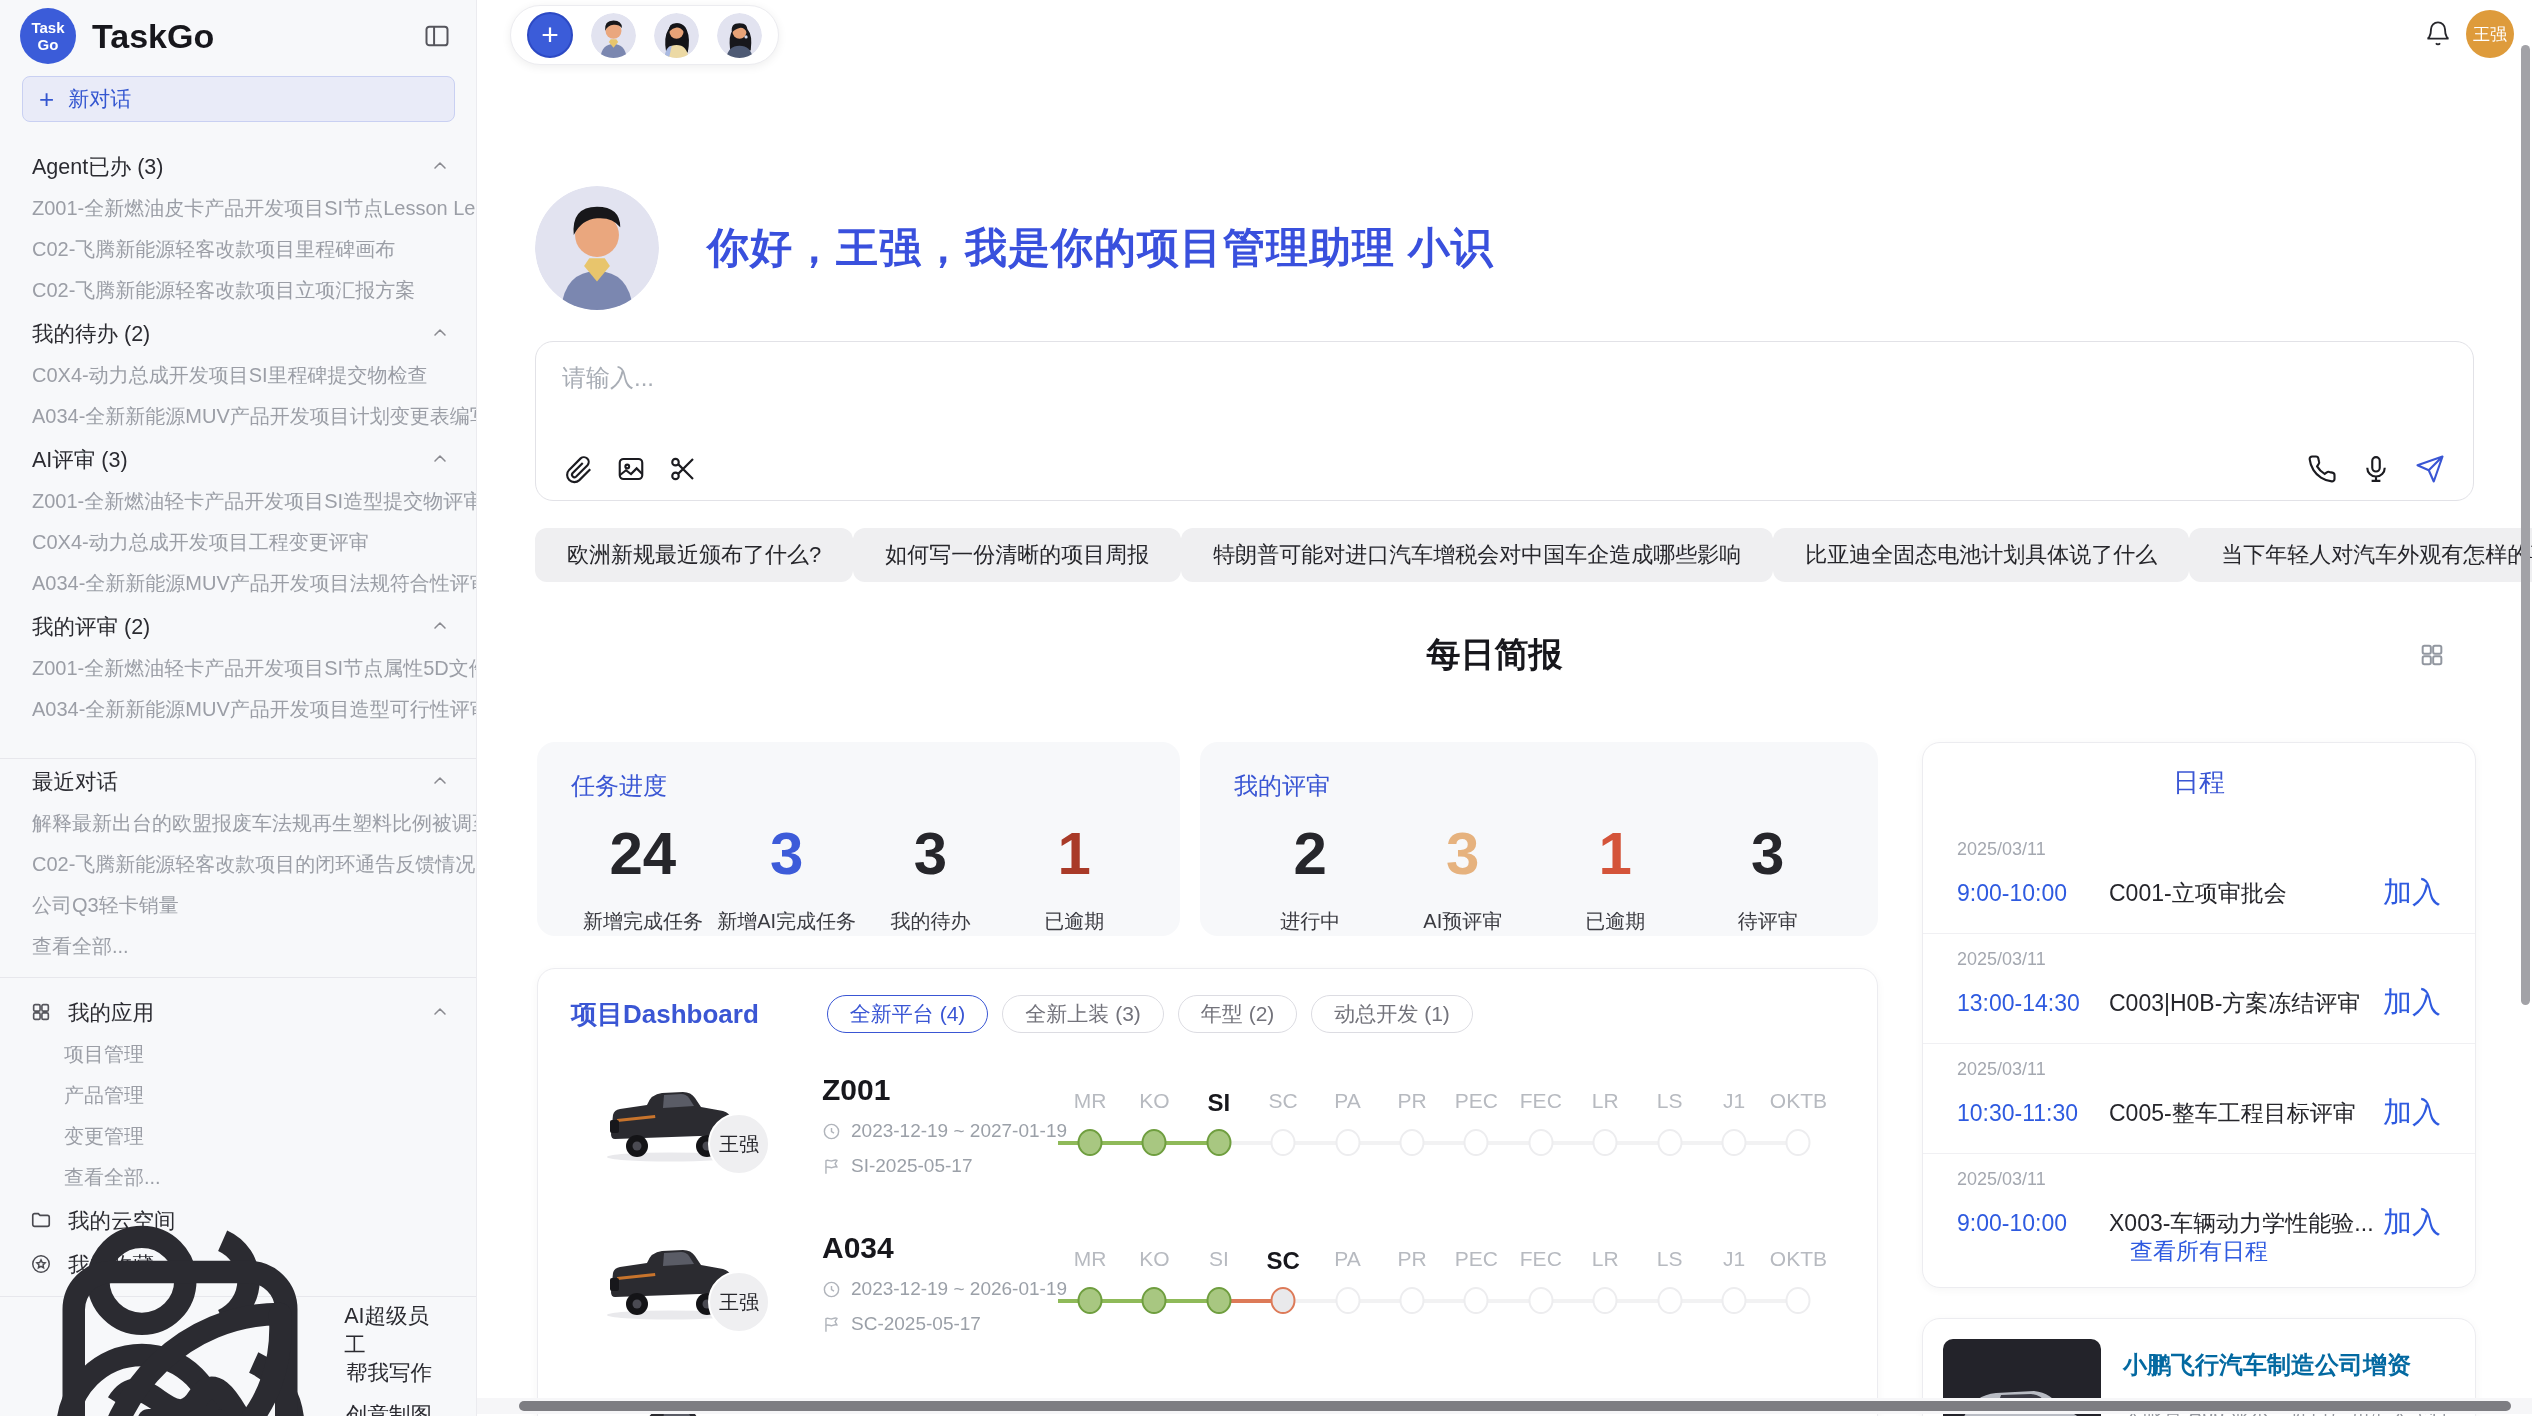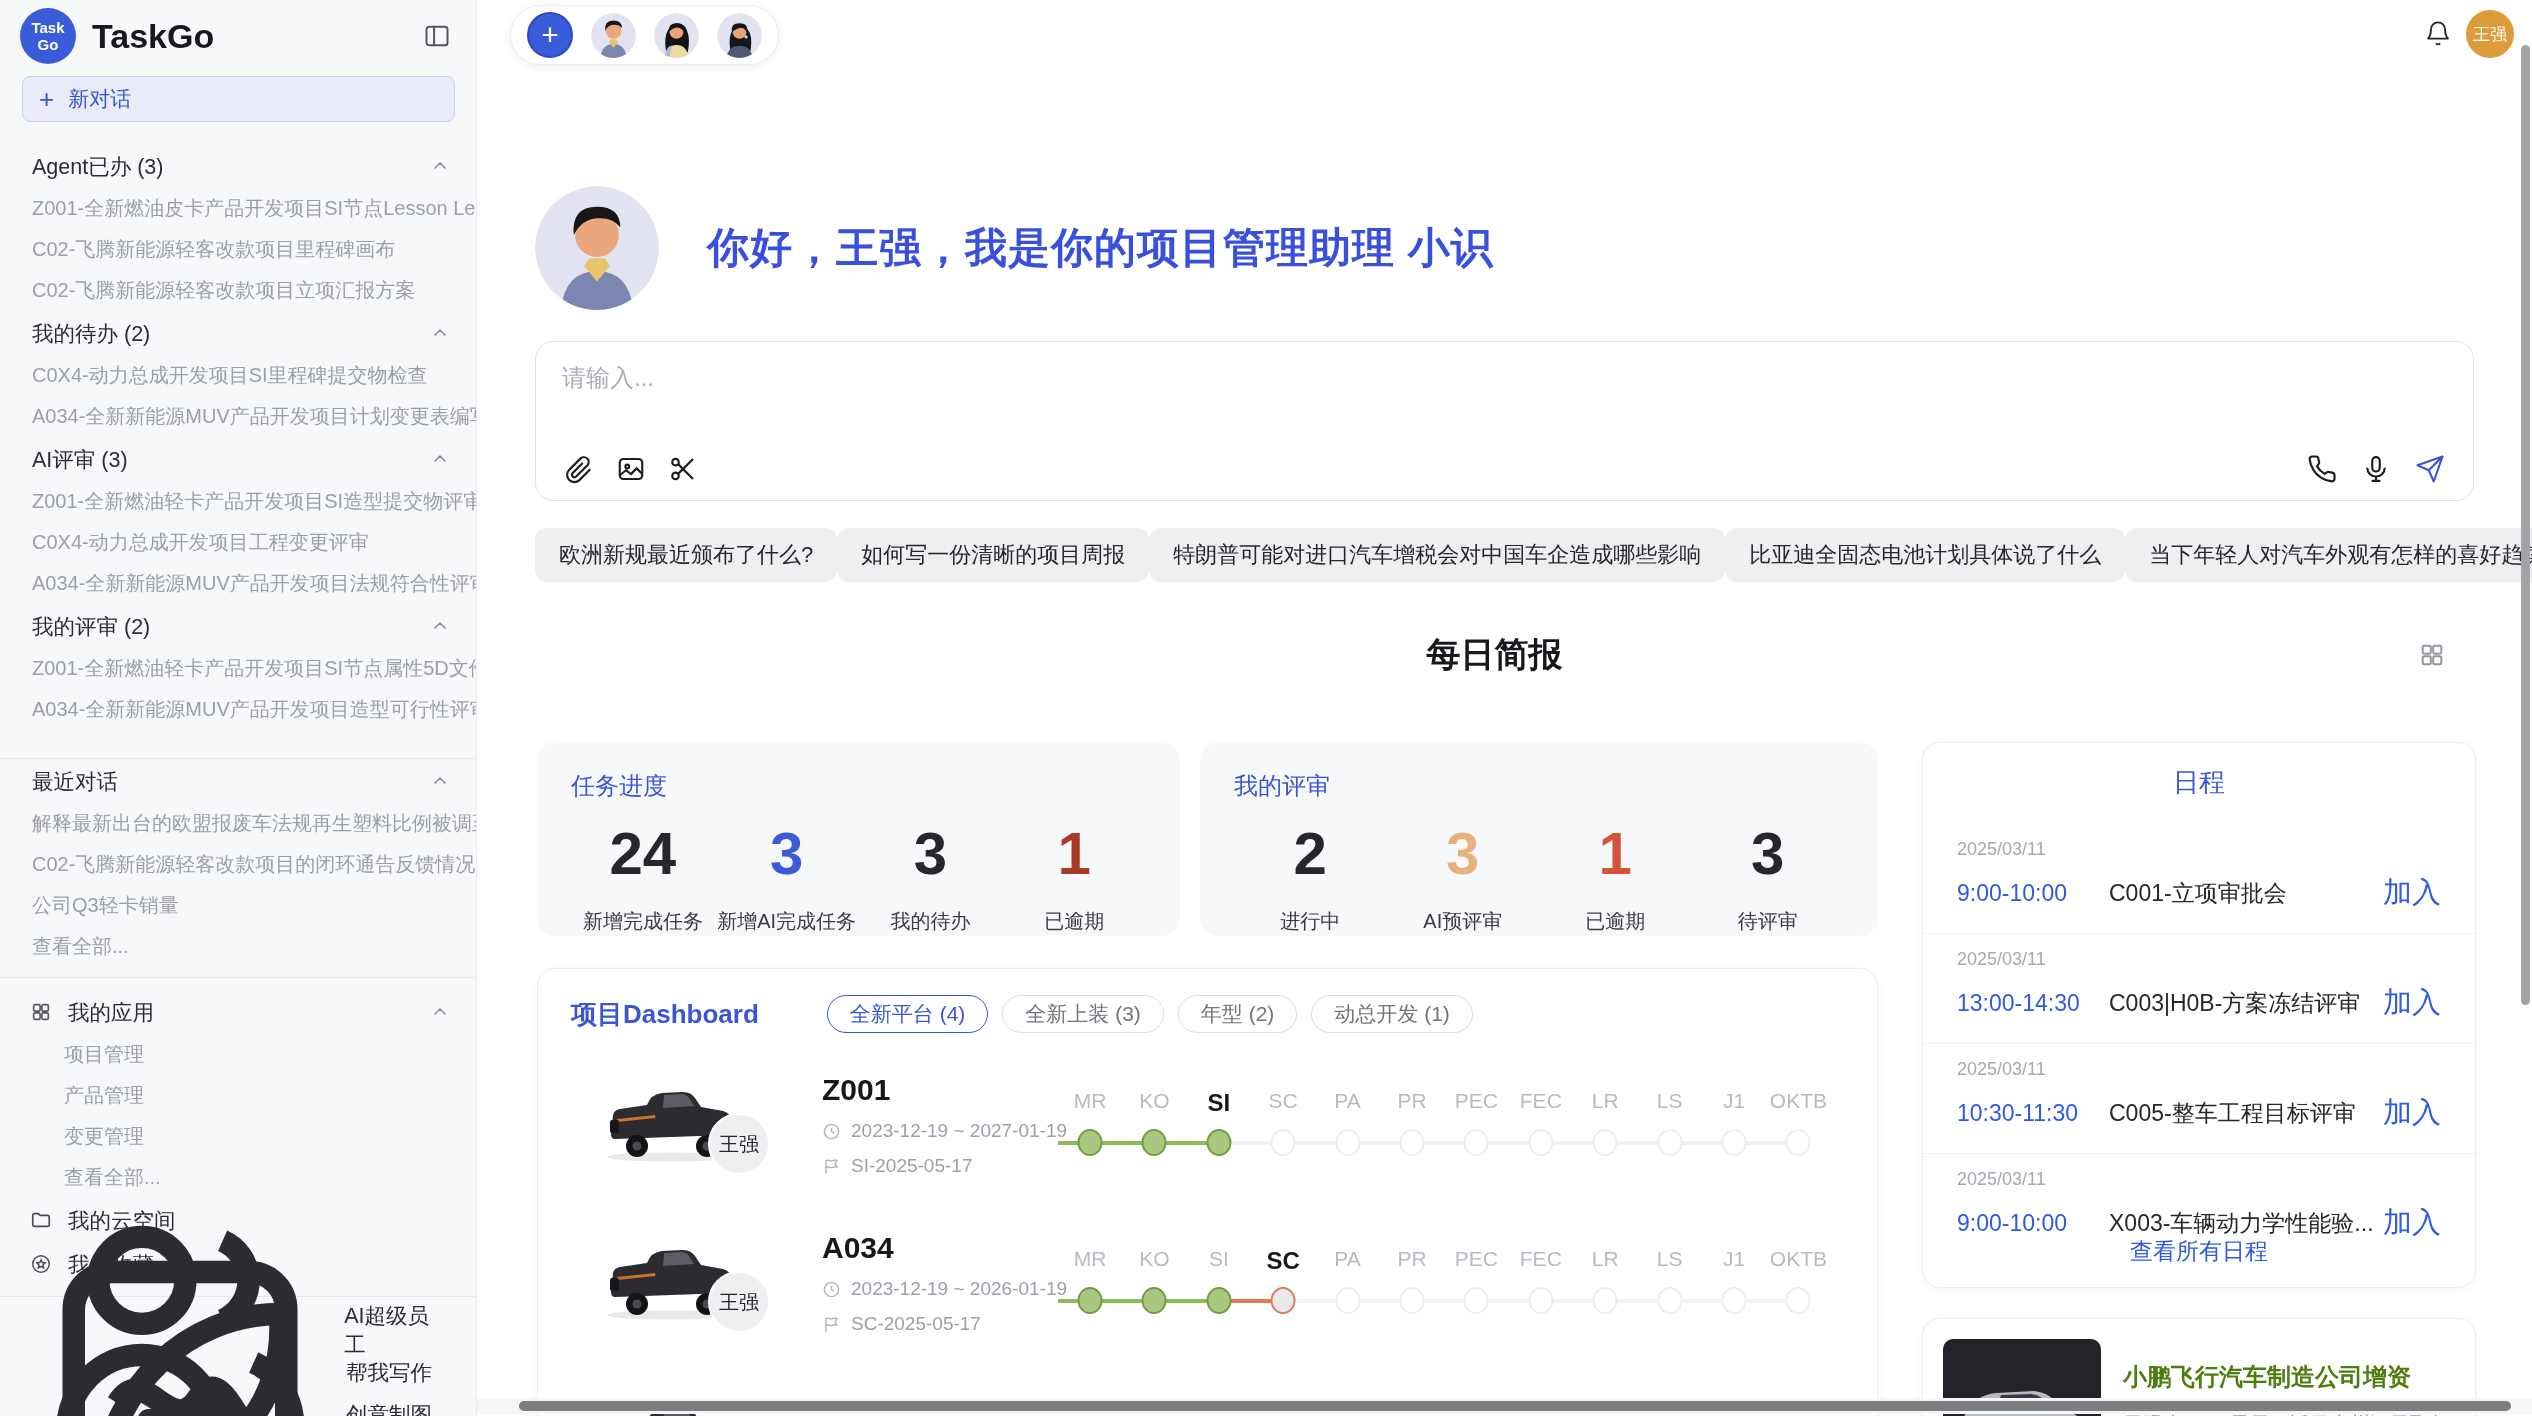--- a/index.html
+++ b/index.html
@@ -47,21 +47,21 @@
 
   .composer { position:absolute; left:58px; top:341px; width:1939px; height:160px; border:1px solid #e2e2e7; border-radius:18px; background:#fff; }
   .composer textarea { position:absolute; left:26px; top:20px; width:1500px; height:64px; border:none; outline:none; resize:none; font-size:24px; color:#26262b; font-family:"Liberation Sans", sans-serif; background:transparent; }
   .composer textarea::placeholder { color:#a8adb5; }
   .c-left { position:absolute; left:28px; bottom:16px; display:flex; gap:22px; }
   .c-right { position:absolute; right:28px; bottom:16px; display:flex; gap:24px; align-items:center; }
   .c-ic { width:30px; height:30px; color:#1b1b20; cursor:pointer; }
   .c-ic.send { color:#3a56d4; }
 
   .chips { position:absolute; left:58px; top:528px; width:1939px; display:flex; justify-content:space-between; }
-  .chip { height:54px; line-height:54px; background:#efeff1; border:none; border-radius:12px; padding:0 24px; font-size:22px; color:#26262b; white-space:nowrap; cursor:pointer; font-family:inherit; }
+  .chip { height:54px; line-height:54px; background:#efeff1; border:none; border-radius:12px; padding:0 32px; font-size:22px; color:#26262b; white-space:nowrap; cursor:pointer; font-family:inherit; }
 
   .daily-title { position:absolute; top:632px; left:48px; width:1939px; text-align:center; font-size:34px; font-weight:700; color:#17171c; }
   .daily-grid { position:absolute; top:641px; right:86px; width:28px; height:28px; color:#9297a0; cursor:pointer; }
 
   .columns { position:absolute; left:60px; top:742px; width:1939px; }
   .left-col { position:absolute; left:0; top:0; width:1341px; }
   .stats-row { display:flex; gap:20px; }
   .stat-card { background:#f7f8fa; border-radius:18px; height:194px; padding:28px 34px; }
   .stat-card.c1 { width:643px; }
   .stat-card.c2 { width:678px; }
@@ -103,21 +103,21 @@
   .event-date { font-size:18px; color:#a4a8b0; }
   .event-main { display:flex; align-items:center; margin-top:13px; }
   .event-time { font-size:23px; color:#2e5ae0; width:152px; flex:0 0 152px; }
   .event-name { font-size:23px; color:#26262b; flex:1; white-space:nowrap; overflow:hidden; }
   .event-join { font-size:29px; color:#2e5ae0; cursor:pointer; }
   .view-all { position:absolute; bottom:20px; left:0; width:100%; text-align:center; font-size:23px; color:#2e5ae0; cursor:pointer; }
 
   .news-card { margin-top:30px; background:#fff; border:1px solid #ececf0; border-radius:18px; height:180px; padding:20px; display:flex; gap:22px; box-shadow:0 2px 10px rgba(0,0,0,.04); }
   .news-thumb { width:158px; height:120px; border-radius:10px; overflow:hidden; flex:0 0 158px; }
   .news-thumb svg { width:100%; height:100%; }
-  .news-title { font-size:24px; font-weight:700; color:#4d7c0f; margin-top:22px; }
+  .news-title { font-size:24px; font-weight:700; color:#0369a1; margin-top:10px; }
   .news-body { font-size:20px; color:#95989f; margin-top:16px; line-height:30px; }
 
   
   .vscroll { position:absolute; right:2px; top:45px; width:9px; height:960px; border-radius:5px; background:#a2a2a7; z-index:60; cursor:pointer; }
   .hscroll-track { position:absolute; left:477px; bottom:2px; width:2055px; height:16px; background:#f6f6f8; z-index:55; }
   .hscroll-thumb { position:absolute; left:42px; top:3px; width:1992px; height:10px; border-radius:5px; background:#7d7d82; cursor:pointer; }
 </style>
 </head>
 <body>
 

